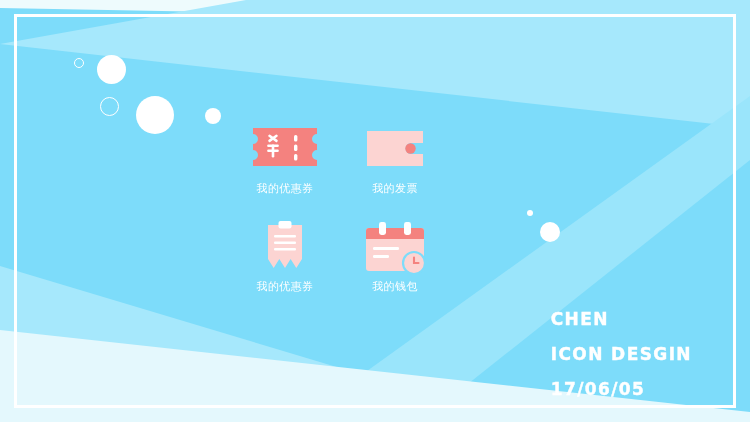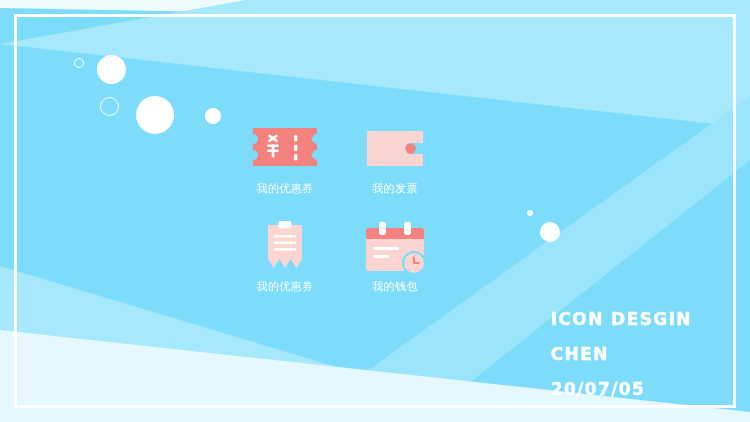--- a/index.html
+++ b/index.html
@@ -202,18 +202,18 @@
               <path d="M55 37.5 V43 H59.5"></path>
             </g>
           </svg>
         </div>
         <div class="icon-label">我的钱包</div>
       </div>
     </div>
   </div>
 
   <div class="signature">
+    <div class="sig-line">CHEN</div>
     <div class="sig-line">ICON DESGIN</div>
-    <div class="sig-line">CHEN</div>
-    <div class="sig-line">20/07/05</div>
+    <div class="sig-line">17/06/05</div>
   </div>
 
 </div>
 
 </body></html>

